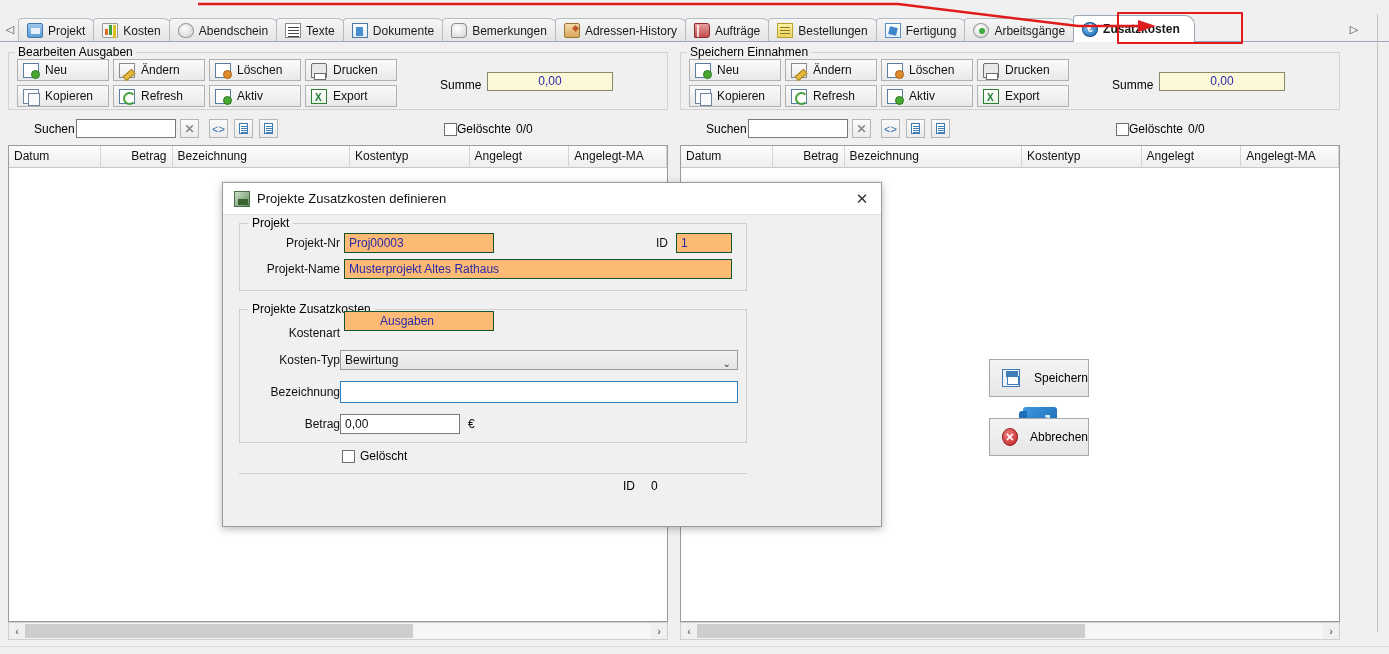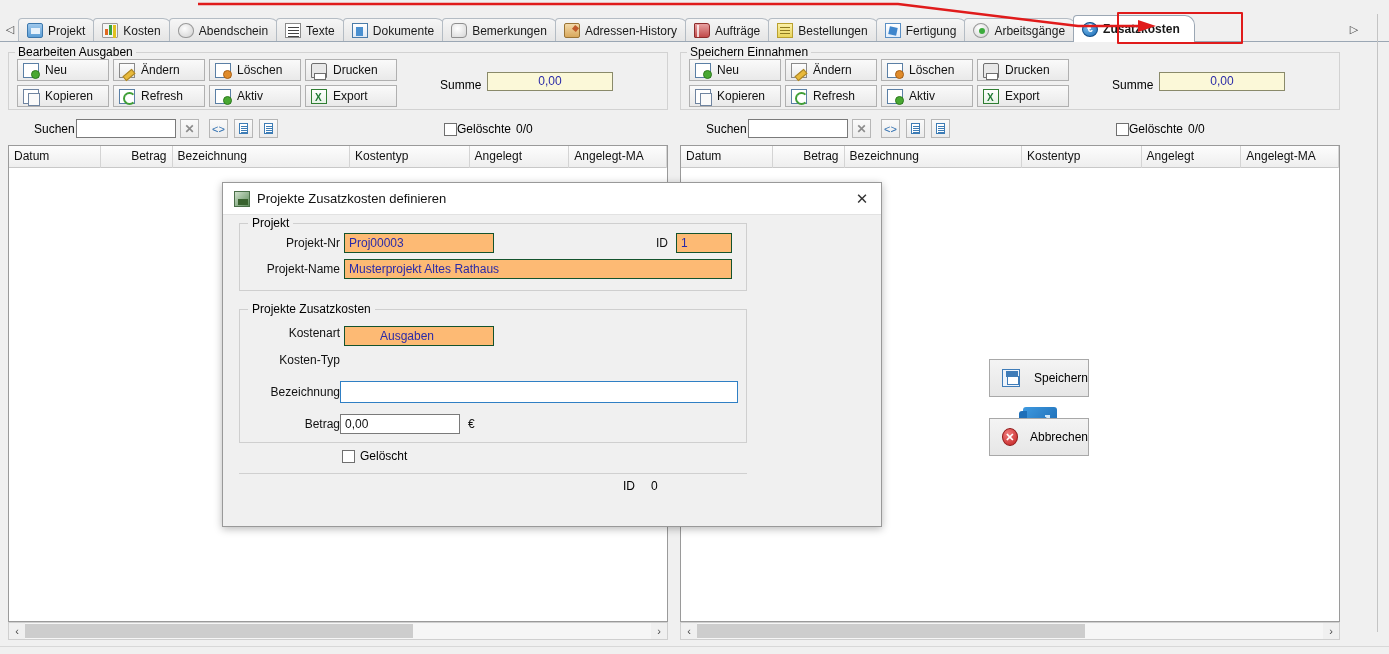--- a/index.html
+++ b/index.html
@@ -477,23 +477,27 @@
       <div class="fl" style="left:408px; top:12px; width:20px;">ID</div>
       <div class="fi" style="left:436px; top:9px; width:56px;">1</div>
       <div class="fl" style="left:4px; top:38px; width:96px;">Projekt-Name</div>
       <div class="fi" style="left:104px; top:35px; width:388px;">Musterprojekt Altes Rathaus</div>
     </div>
 
     <div class="dgroup g-zusatz">
       <div class="dgroup-title">Projekte Zusatzkosten</div>
 
       <div class="fl" style="left:4px; top:16px; width:96px;">Kostenart</div>
-      <div class="fi" style="left:104px; top:16px; width:150px;padding-left:35px;">Ausgaben</div>
+      <div class="fi" style="left:104px; top:1px; width:150px;padding-left:35px;">Ausgaben</div>
 
       <div class="fl" style="left:4px; top:43px; width:96px;">Kosten-Typ</div>
+      <div class="fi combo" style="left:100px; top:40px; width:398px;">
+        <span>Bewirtung</span>
+        <span class="caret">⌄</span>
+      </div>
 
       <div class="fl" style="left:4px; top:75px; width:96px;">Bezeichnung</div>
       <div class="fi focus" style="left:100px; top:71px; width:398px; height:22px;"></div>
 
       <div class="fl" style="left:4px; top:107px; width:96px;">Betrag</div>
       <div class="fi white" style="left:100px; top:104px; width:120px;">0,00</div>
       <div class="fl" style="left:228px; top:107px; width:14px; text-align:left;">€</div>
 
       <div style="position:absolute; left:102px; top:139px; display:flex; align-items:center; gap:5px;">
         <span class="cbox"></span>

